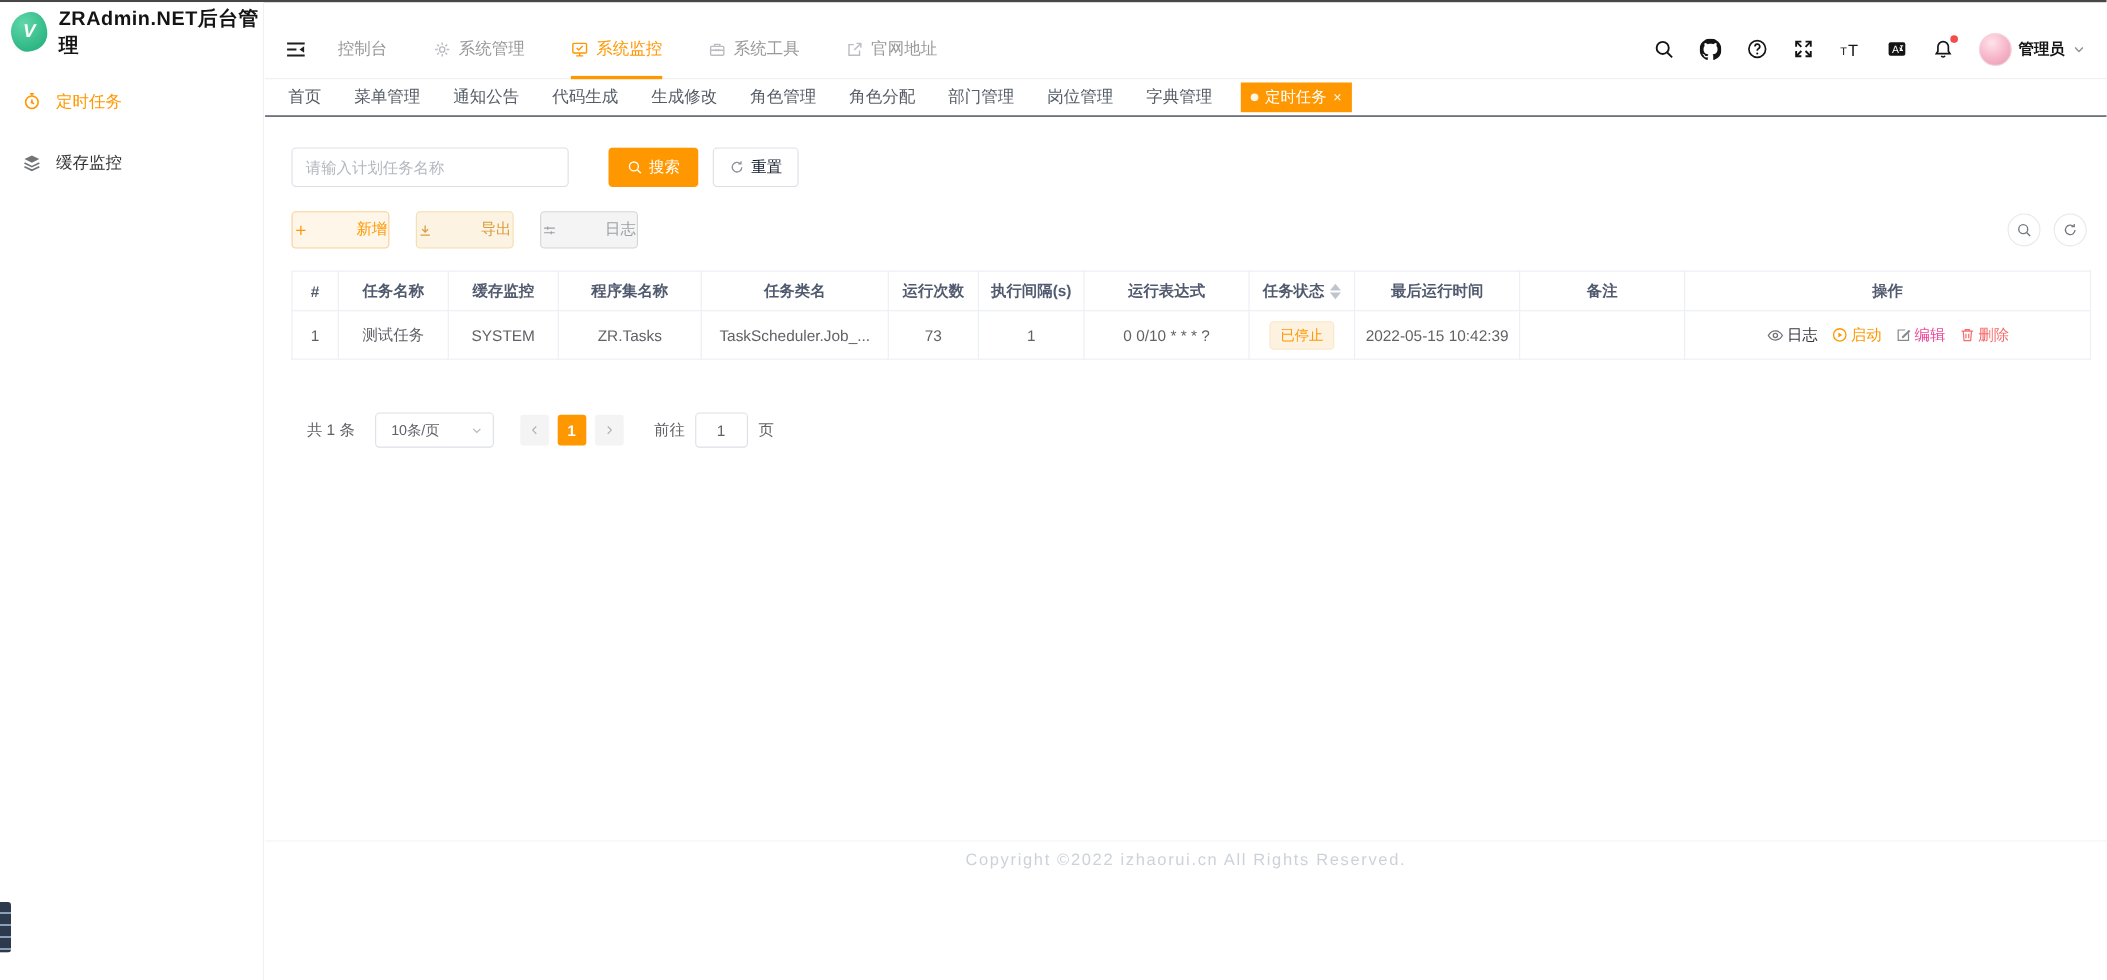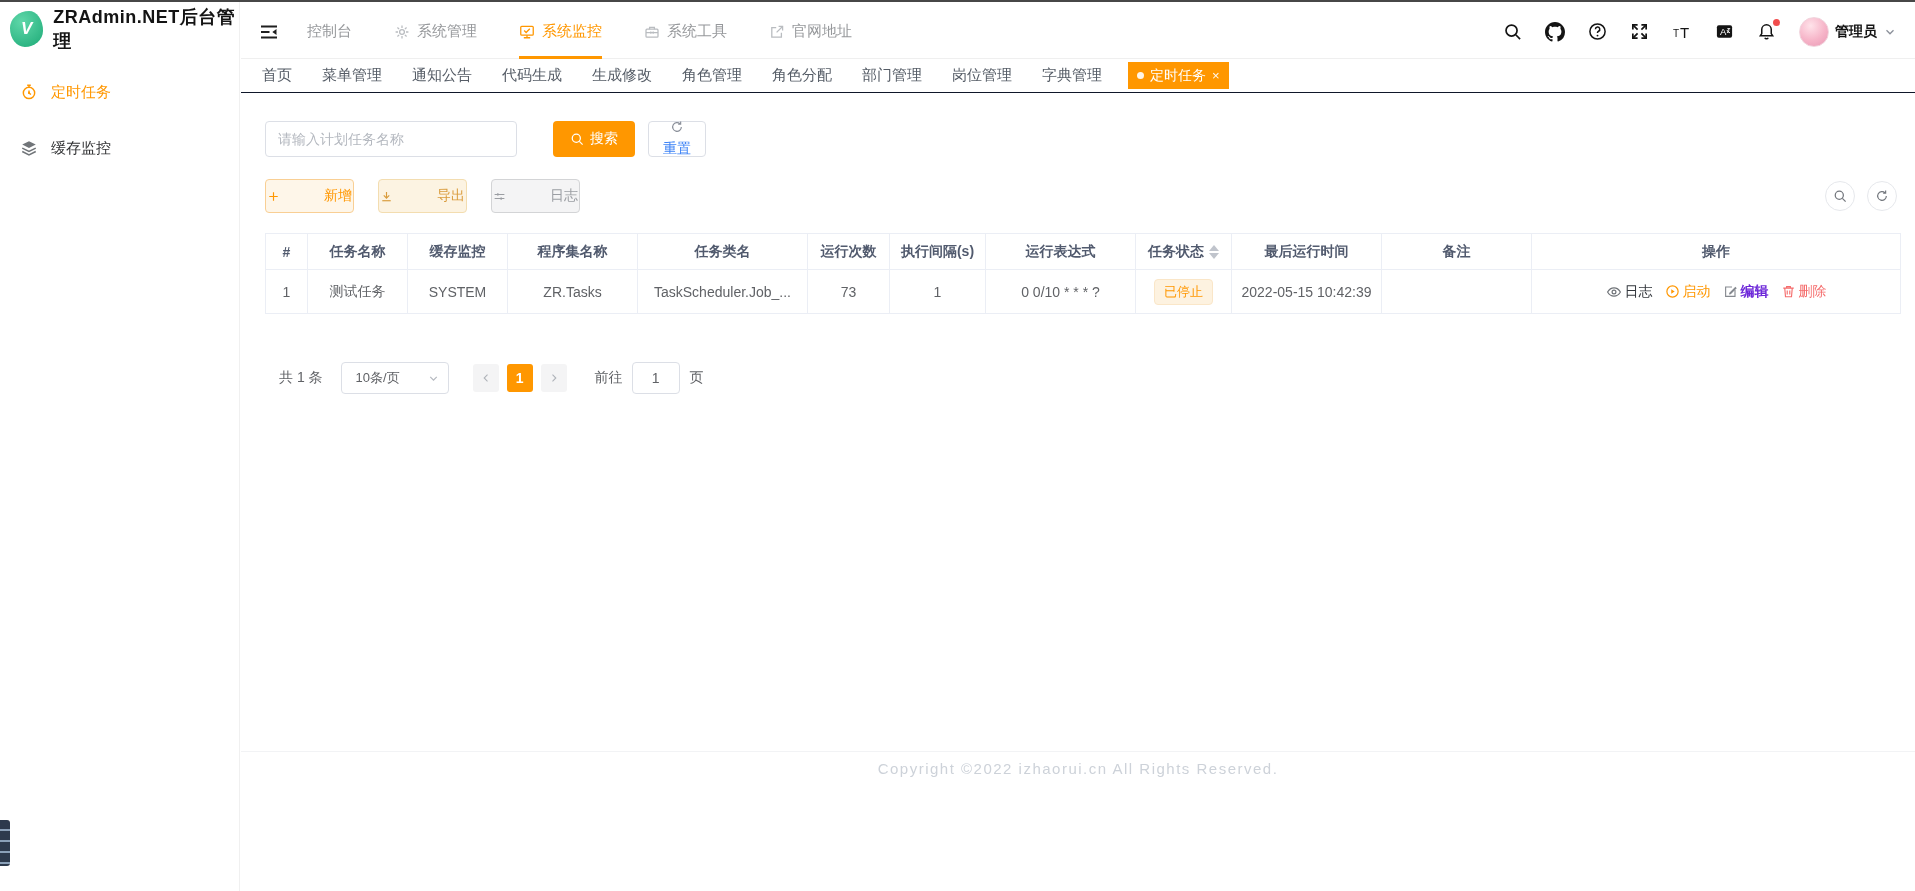--- a/index.html
+++ b/index.html
@@ -31,21 +31,21 @@
   .side-item{height:56px;display:flex;align-items:center;gap:13px;padding-left:20px;font-size:15px;
     color:var(--text-dark);cursor:pointer;}
   .side-item .icon{color:#717579;}
   .side-item.active{color:var(--primary);}
   .side-item.active .icon{color:var(--primary);}
   .collapsed-strip{position:absolute;left:0;bottom:25px;width:10px;height:46px;background:#2d3a4d;
     border-radius:0 3px 3px 0;
     background-image:repeating-linear-gradient(to bottom,transparent 0 9px,#8aa0b8 9px 11px);}
 
   
-  .right-col{position:absolute;left:241px;top:5px;width:1674px;height:779px;}
+  .right-col{position:absolute;left:241px;top:18px;width:1674px;height:779px;}
 
   
   .header-bar{height:54px;display:flex;align-items:center;padding:0 18px;border-bottom:1px solid #efefef;}
   .fold-btn{margin-right:28px;color:#1f1f1f;cursor:pointer;}
   .nav-menu{display:flex;align-items:stretch;height:54px;gap:42px;}
   .nav-item{display:flex;align-items:center;gap:7px;font-size:15px;color:#97999c;cursor:pointer;
     border-bottom:3px solid transparent;padding-top:3px;}
   .nav-item .icon{color:#b9bcc0;}
   .nav-item.active{color:var(--primary);border-bottom-color:var(--primary);}
   .nav-item.active .icon{color:var(--primary);}
@@ -68,21 +68,21 @@
 
   
   .content{padding:28px 0 0 24px;}
   .search-row{display:flex;align-items:center;}
   .search-input{width:252px;height:36px;border:1px solid #dcdfe6;border-radius:4px;padding:0 12px;
     font-size:14px;color:var(--text-mid);outline:none;font-family:inherit;}
   .search-input::placeholder{color:#b4b8bf;}
   .btn{display:inline-flex;align-items:center;justify-content:center;gap:6px;height:36px;border-radius:4px;
     font-size:14px;cursor:pointer;border:1px solid transparent;background:#fff;font-family:inherit;}
   .btn-search{background:var(--primary);color:#fff;padding:0 16px;margin-left:36px;}
-  .btn-reset{border-color:#dcdfe6;color:#3b82f6;padding:0 14px;margin-left:13px;flex-direction:column;}
+  .btn-reset{border-color:#dcdfe6;color:#0f172a;padding:0 14px;margin-left:13px;}
   .btn-reset .icon{color:#8a8f99;}
 
   .action-row{display:flex;align-items:center;margin-top:22px;padding-right:18px;}
   .btn-sm{height:34px;padding:0 1px;gap:44px;}
   .btn-add{background:#fef6e9;border-color:#f9cf94;color:var(--primary);}
   .btn-export{background:#fcf3e2;border-color:#f3ddb0;color:#d99b3c;margin-left:24px;}
   .btn-log{background:#f4f4f5;border-color:#d3d4d6;color:#9b9ea3;margin-left:24px;}
   .right-tools{margin-left:auto;display:flex;gap:12px;}
   .circle-btn{width:30px;height:30px;border-radius:50%;border:1px solid #e6e8ec;background:#fff;
     display:flex;align-items:center;justify-content:center;color:#73777d;cursor:pointer;}
@@ -98,21 +98,21 @@
   .caret-up{width:0;height:0;border-left:5px solid transparent;border-right:5px solid transparent;
     border-bottom:6px solid #c0c4cc;}
   .caret-down{width:0;height:0;border-left:5px solid transparent;border-right:5px solid transparent;
     border-top:6px solid #c0c4cc;}
   .tag-status{display:inline-block;background:#fdf2e0;color:var(--primary);font-size:13px;
     padding:3px 9px;border-radius:4px;border:1px solid #fae6c8;}
   .ops{display:flex;align-items:center;justify-content:center;gap:12px;}
   .op-link{display:inline-flex;align-items:center;gap:3px;cursor:pointer;font-size:14px;}
   .op-log{color:#33373d;}  .op-log .icon{color:#6f7378;}
   .op-start{color:var(--primary);}
-  .op-edit{color:#6d28d9;font-weight:bold;}  .op-edit .icon{color:#85898f;}
+  .op-edit{color:#ec4899;}  .op-edit .icon{color:#85898f;}
   .op-delete{color:var(--danger);}
 
   
   .pagination{display:flex;align-items:center;margin:48px 0 0 14px;font-size:14px;color:var(--text-mid);}
   .pg-total{margin-right:18px;}
   .pg-select{width:108px;height:32px;border:1px solid #dcdfe6;border-radius:4px;display:flex;
     align-items:center;padding:0 8px 0 14px;font-size:13px;color:var(--text-mid);cursor:pointer;}
   .pg-select .icon{margin-left:auto;color:#b4b8bf;}
   .pg-btn{width:26px;height:28px;border-radius:3px;background:#f4f4f5;display:flex;align-items:center;
     justify-content:center;color:#aeb2b8;cursor:pointer;}

